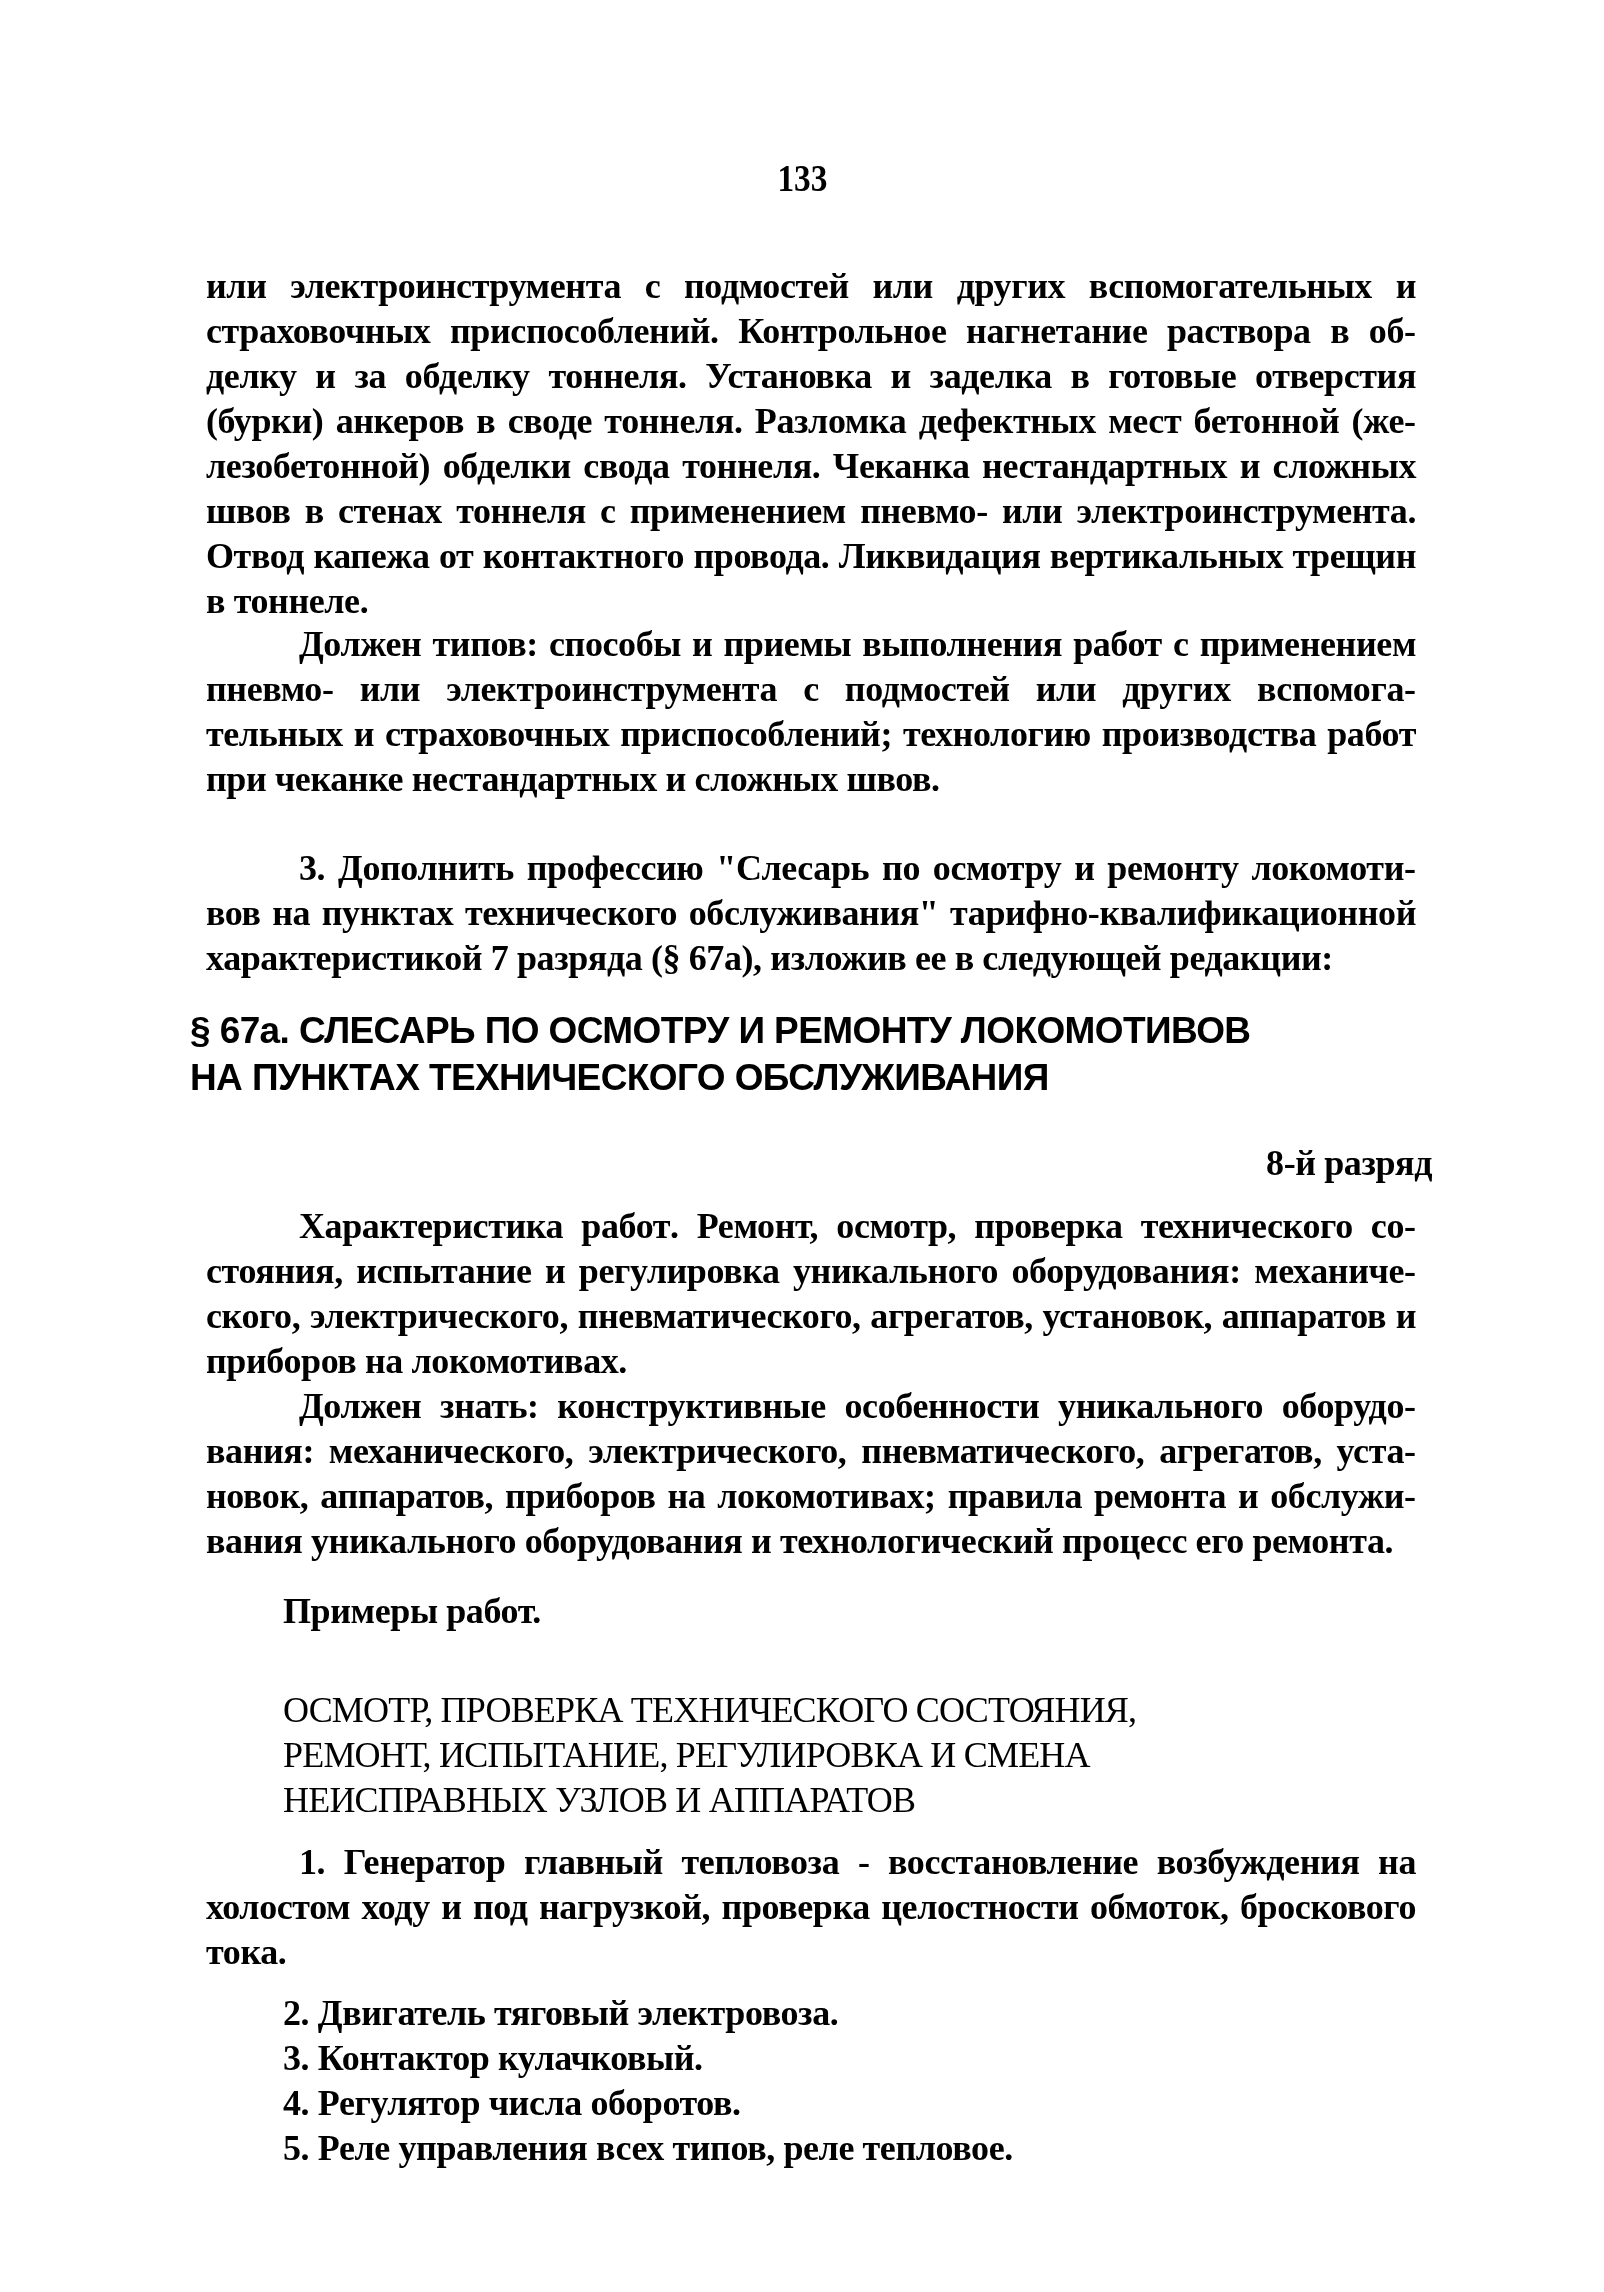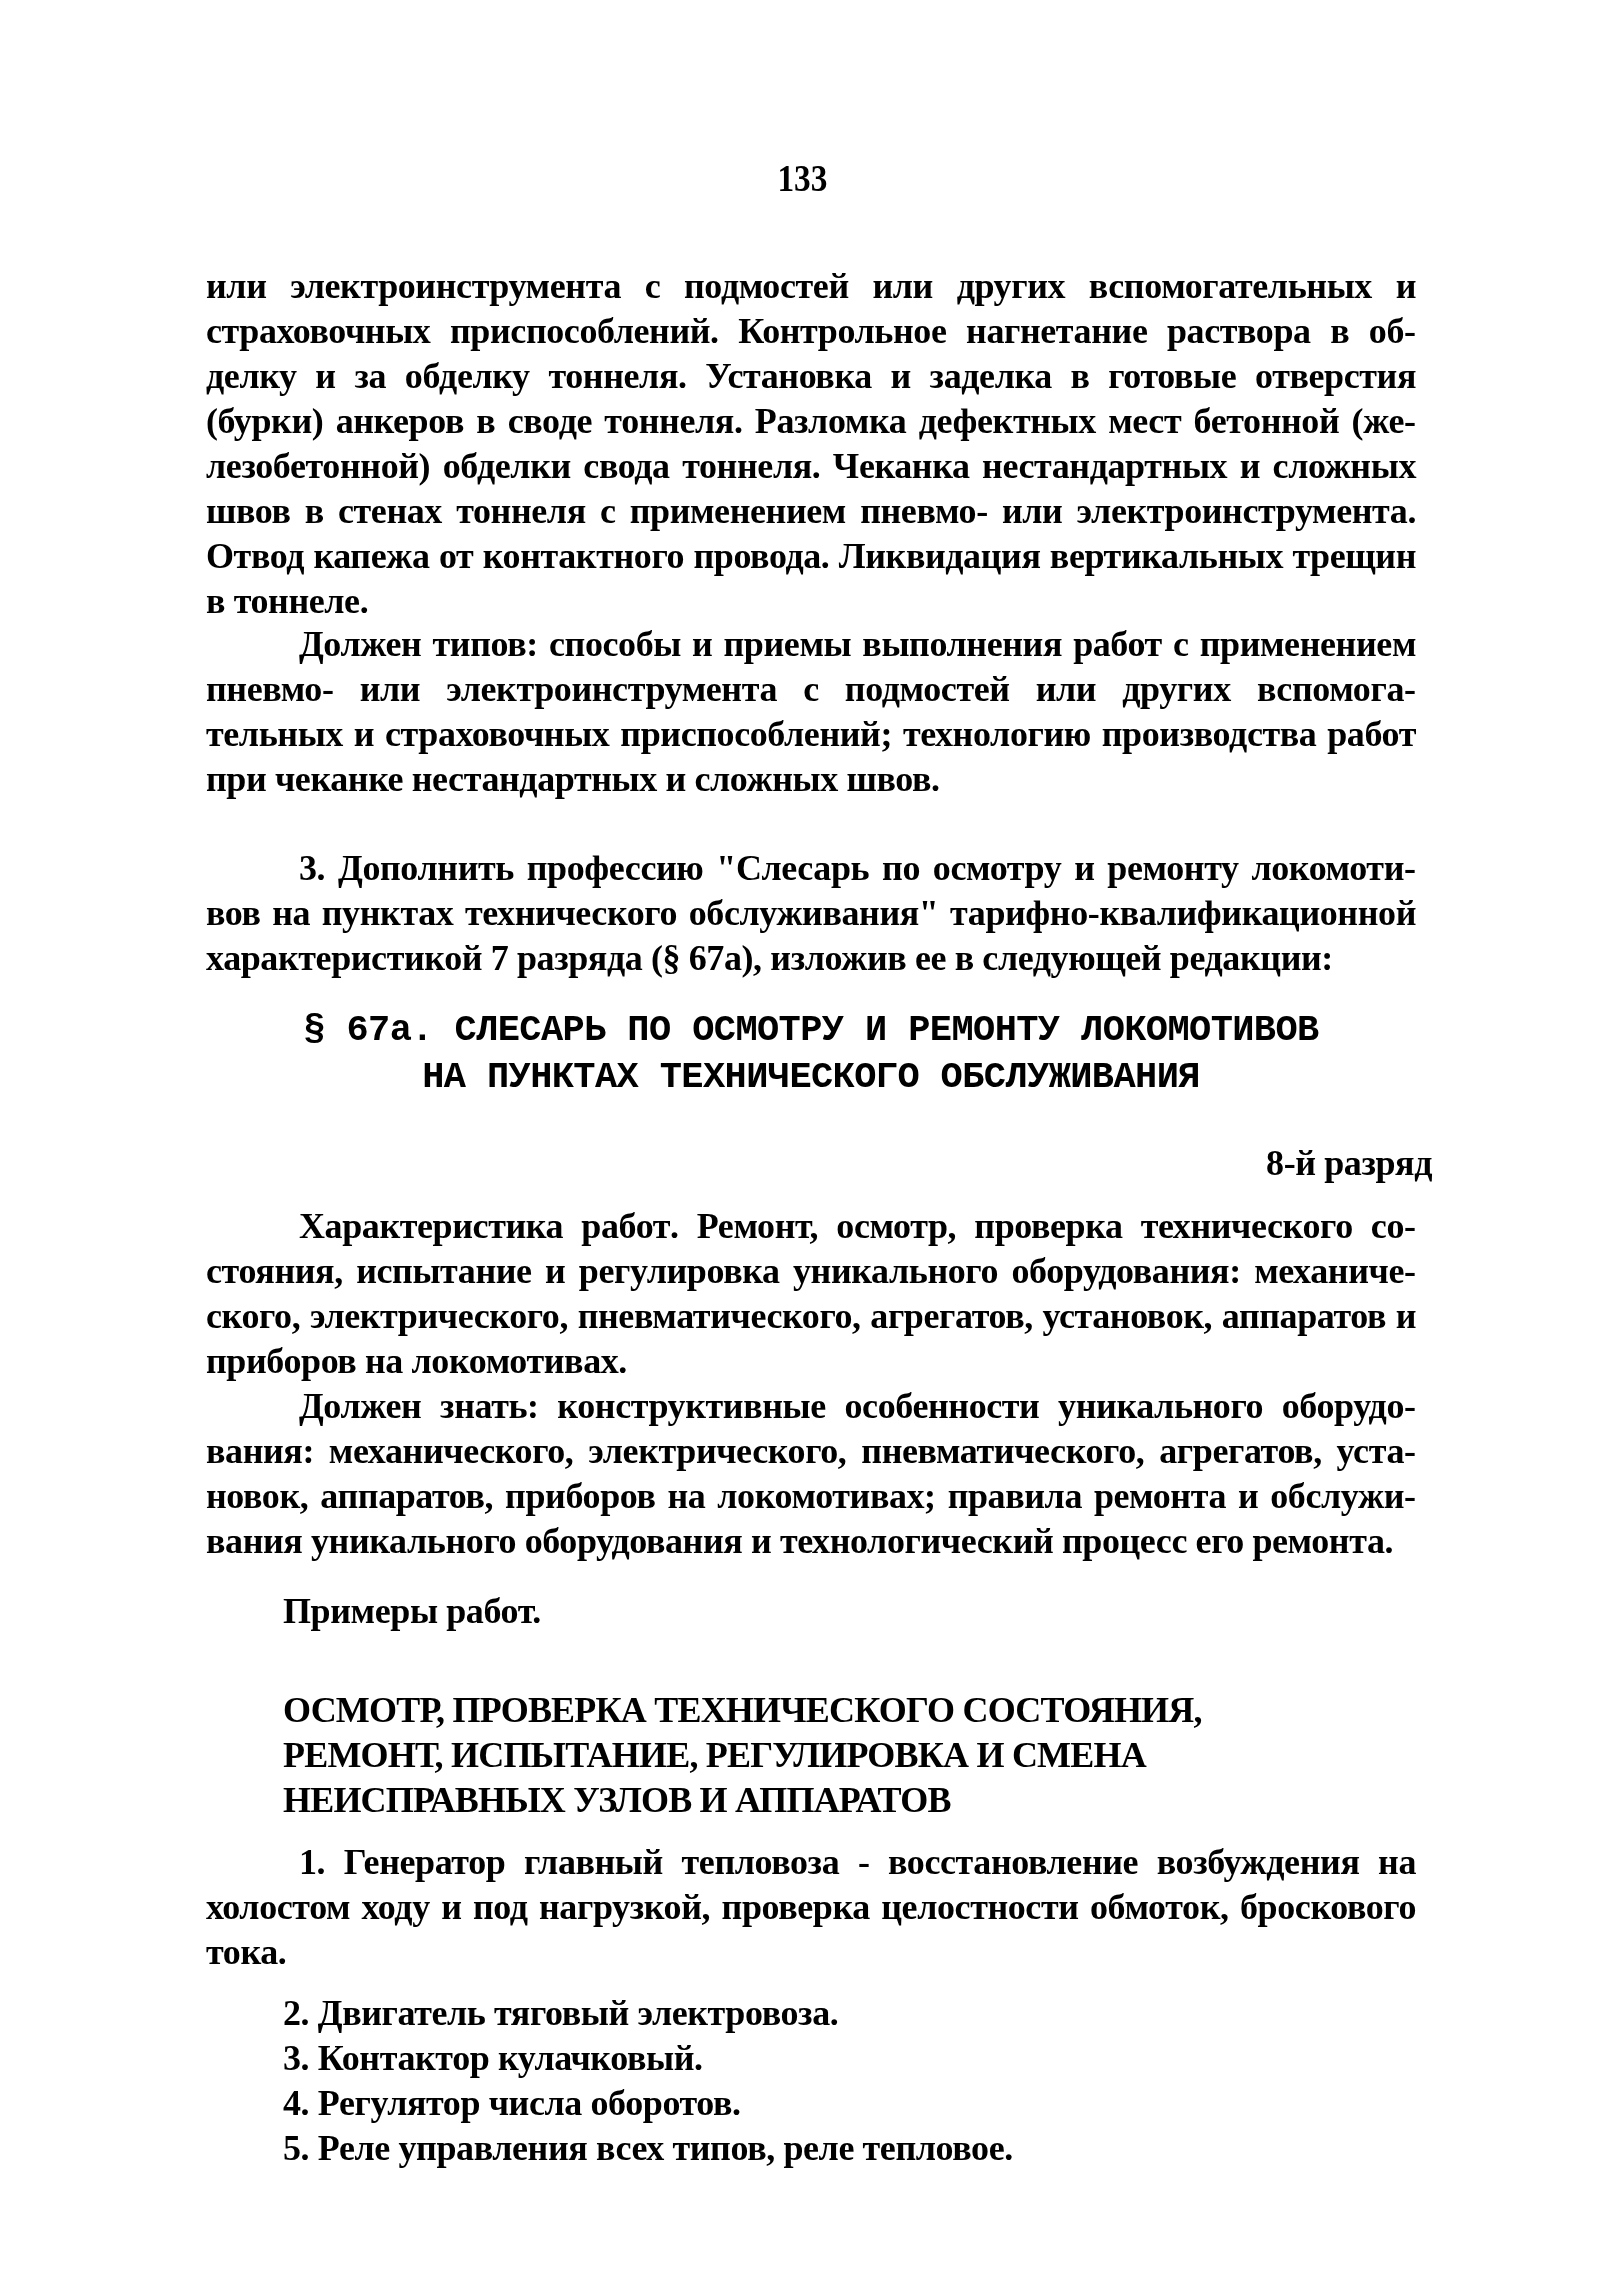--- a/index.html
+++ b/index.html
@@ -12,27 +12,27 @@
   }
   .col {
     position: absolute; left: 190px; width: 1242px;
     font-family: "Liberation Serif", serif; font-size: 36px; line-height: 45px;
     font-weight: bold; letter-spacing: -0.4px; word-spacing: 0px;
   }
   .para { text-align: justify; text-align-last: left; margin: 16px; hyphens: manual; }
   .indent { text-indent: 93px; }
   .b { font-weight: 900; }
   .heading {
-    position: absolute; left: 190px; width: 1242px; text-align: center;
-    font-family: Liberation Mono, monospace; font-size: 37px; line-height: 47px; font-weight: bold;
+    position: absolute; left: 190px; width: 1242px; 
+    font-family: Liberation Sans, sans-serif; font-size: 37px; line-height: 47px; font-weight: bold;
     letter-spacing: -0.6px;
   }
   .right { text-align: right; margin: 0; }
   .caps {
-    font-weight: bold; letter-spacing: -0.8px; margin: 0; padding-left: 93px;
+    font-weight: normal; letter-spacing: -0.8px; margin: 0; padding-left: 93px;
   }
   .item { margin: 0; padding-left: 93px; }
 </style>
 </head>
 <body>
 
 <div class="page">
 
   <div class="pagenum">133</div>
 

